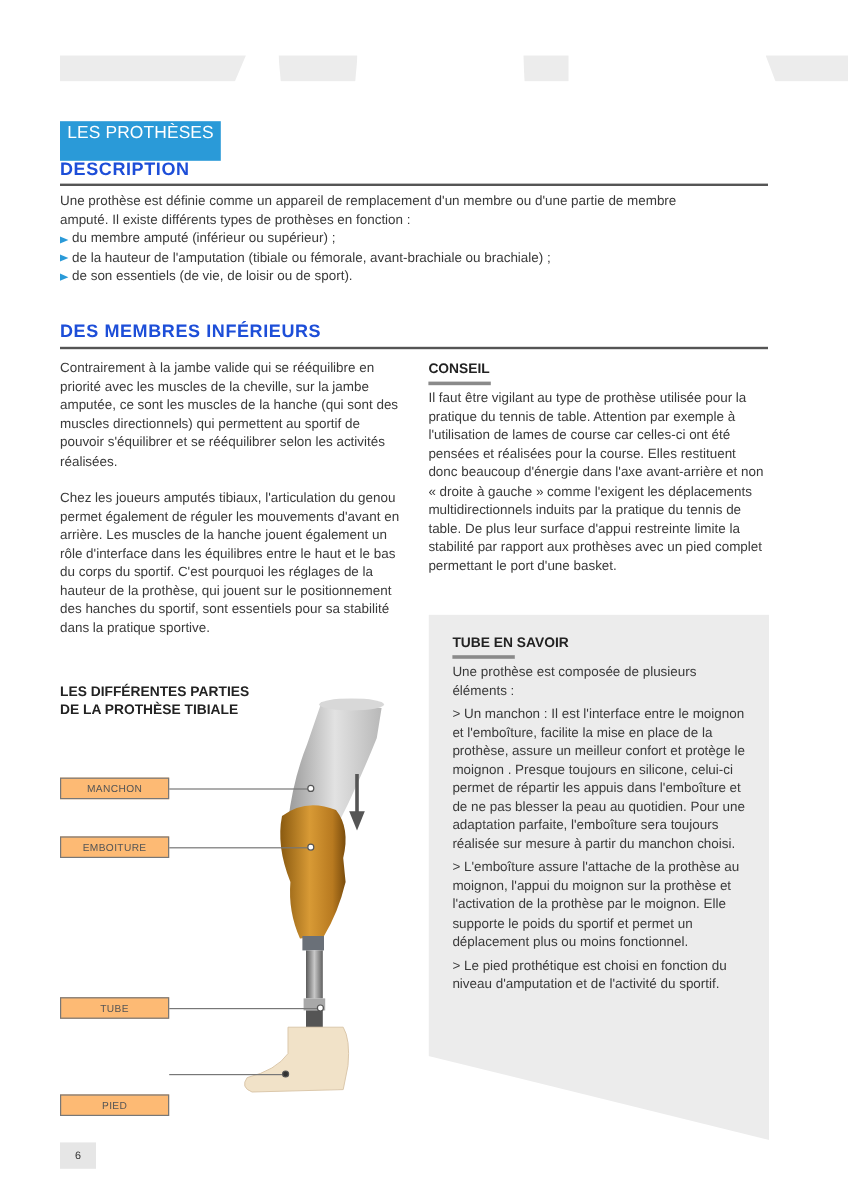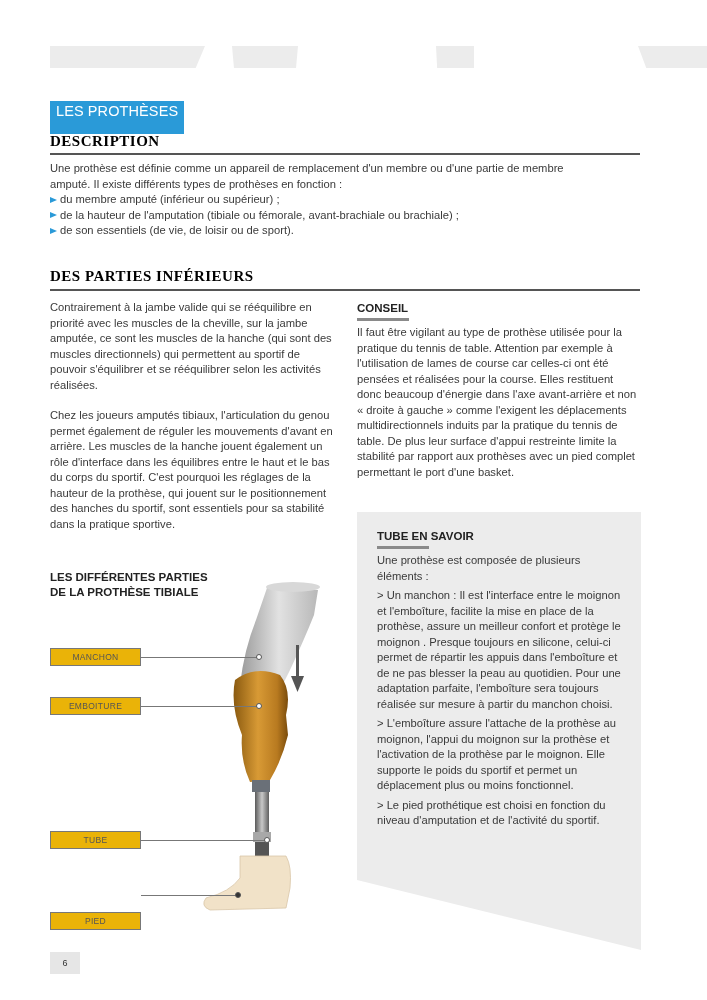--- a/index.html
+++ b/index.html
@@ -8,42 +8,42 @@
 
   
   .topbar { position: absolute; top: 46px; height: 22px; background: #ececec; }
   .tb1 { left: 50px; width: 155px; clip-path: polygon(0 0, 100% 0, 94% 100%, 0 100%); }
   .tb2 { left: 232px; width: 66px; clip-path: polygon(0 0, 100% 0, 97% 100%, 3% 100%); }
   .tb3 { left: 436px; width: 38px; clip-path: polygon(0 0, 100% 0, 100% 100%, 3% 100%); }
   .tb4 { left: 638px; width: 69px; clip-path: polygon(0 0, 100% 0, 100% 100%, 12% 100%); }
 
   .chapter-tag { position: absolute; left: 50px; top: 101px; height: 33px; padding: 0 6px; background: #2a9ad8; color: #fff; font-size: 14.5px; line-height: 20px; font-weight: normal; letter-spacing: 0.1px; }
 
-  .section-title { position: absolute; left: 50px; font-size: 15px; font-weight: bold; color: #000000; letter-spacing: 0.5px; font-family: Liberation Serif, serif; }
+  .section-title { position: absolute; left: 50px; font-size: 15px; font-weight: bold; color: #1d4ed8; letter-spacing: 0.5px; }
   .section-rule { position: absolute; left: 50px; width: 590px; height: 1.5px; background: #555; }
 
   .body-text { font-size: 11.2px; line-height: 15.5px; color: #3a3a3a; }
   .desc { position: absolute; left: 50px; top: 161px; width: 600px; }
   .bullet { display: flex; align-items: center; }
   .bullet .tri { width: 0; height: 0; border-top: 3.5px solid transparent; border-bottom: 3.5px solid transparent; border-left: 7px solid #2a9ad8; margin-right: 3px; }
 
   .col-left { position: absolute; left: 50px; width: 285px; }
   .col-right { position: absolute; left: 357px; width: 282px; }
   .para + .para { margin-top: 15px; }
 
   .box-title { font-size: 11.5px; font-weight: bold; color: #222; }
   .box-rule { width: 52px; height: 3px; background: #8a8a8a; margin-top: 4px; margin-bottom: 4px; }
 
   .gray-box { position: absolute; left: 357px; top: 512px; width: 284px; height: 438px; background: #ececec; clip-path: polygon(0 0, 100% 0, 100% 100%, 0 84%); }
   .gray-content { position: absolute; left: 377px; top: 530px; width: 250px; }
   .gray-content .para + .para { margin-top: 4px; }
 
   .fig-title { position: absolute; left: 50px; top: 570px; font-size: 11.5px; font-weight: bold; color: #222; line-height: 15px; }
 
-  .label-box { position: absolute; left: 50px; width: 91px; height: 18px; border: 1px solid #777; background: #eab308; font-size: 8.5px; color: #555; text-align: center; line-height: 16px; letter-spacing: 0.3px; }
+  .label-box { position: absolute; left: 50px; width: 91px; height: 18px; border: 1px solid #777; background: #fdba74; font-size: 8.5px; color: #555; text-align: center; line-height: 16px; letter-spacing: 0.3px; }
   .leader { position: absolute; height: 1px; background: #777; }
   .dot { position: absolute; width: 6px; height: 6px; border: 1px solid #555; border-radius: 50%; background: #fff; }
 
   .page-num { position: absolute; left: 50px; top: 952px; width: 30px; height: 22px; background: #e6e6e6; font-size: 9px; text-align: center; line-height: 22px; color: #333; }
 </style>
 </head>
 <body>
 
 <div class="topbar tb1"></div>
 <div class="topbar tb2"></div>
@@ -65,21 +65,21 @@
   <div class="bullet">
     <span class="tri"></span>
     <span>de la hauteur de l'amputation (tibiale ou fémorale, avant-brachiale ou brachiale) ;</span>
   </div>
   <div class="bullet">
     <span class="tri"></span>
     <span>de son essentiels (de vie, de loisir ou de sport).</span>
   </div>
 </div>
 
-<div class="section-title" style="top:268px;">DES PARTIES INFÉRIEURS</div>
+<div class="section-title" style="top:268px;">DES MEMBRES INFÉRIEURS</div>
 <div class="section-rule" style="top:289px;"></div>
 
 <div class="col-left body-text" style="top:300px;">
   <p class="para">Contrairement à la jambe valide qui se rééquilibre en priorité avec les muscles de la cheville, sur la jambe amputée, ce sont les muscles de la hanche (qui sont des muscles directionnels) qui permettent au sportif de pouvoir s'équilibrer et se rééquilibrer selon les activités réalisées.</p>
   <p class="para">Chez les joueurs amputés tibiaux, l'articulation du genou permet également de réguler les mouvements d'avant en arrière. Les muscles de la hanche jouent également un rôle d'interface dans les équilibres entre le haut et le bas du corps du sportif. C'est pourquoi les réglages de la hauteur de la prothèse, qui jouent sur le positionnement des hanches du sportif, sont essentiels pour sa stabilité dans la pratique sportive.</p>
 </div>
 
 <div class="col-right" style="top:302px;">
   <div class="box-title">CONSEIL</div>
   <div class="box-rule"></div>

